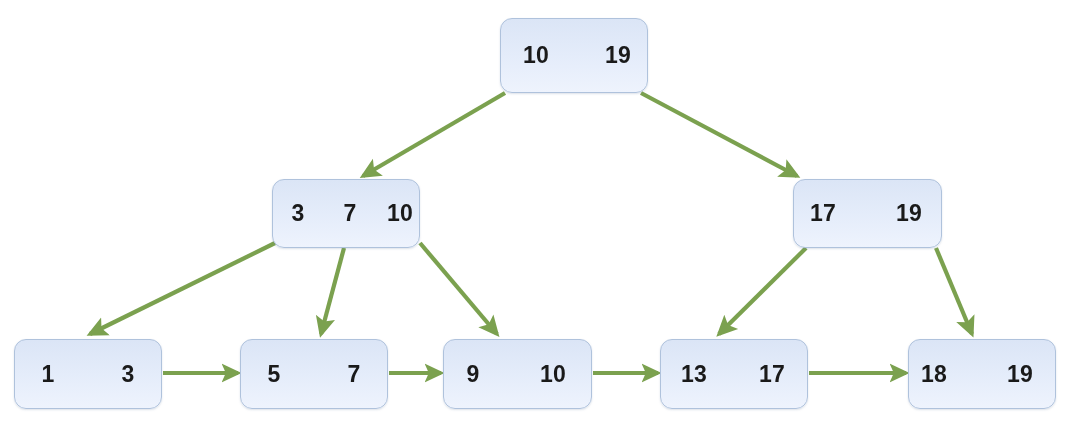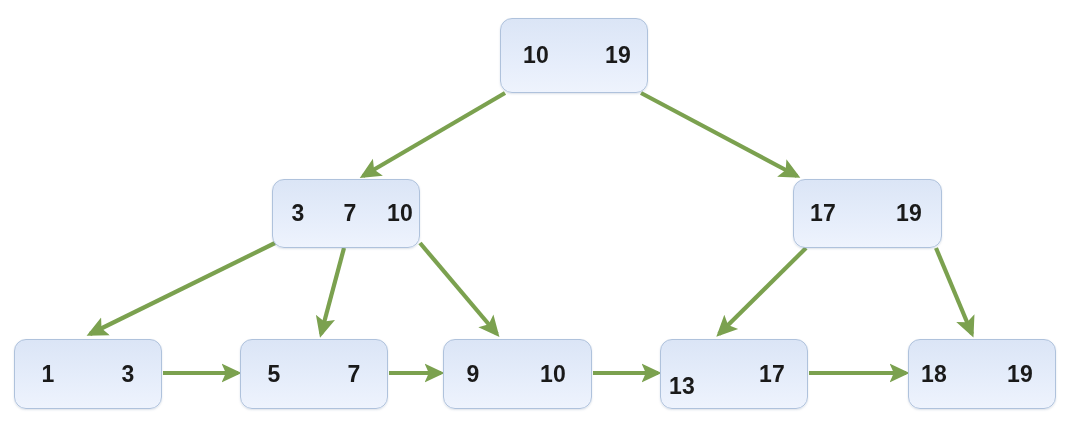--- a/index.html
+++ b/index.html
@@ -93,21 +93,21 @@
       </div>
       <div class="node" style="left: 240px; top: 339px; width: 148px; height: 70px; background: linear-gradient(rgb(219, 229, 246) 0%, rgb(228, 236, 250) 50%, rgb(238, 243, 253) 100%); border-color: rgb(175, 194, 220);">
         <span class="cell" style="left: 20px; width: 26px; color: rgb(26, 26, 26);">5</span>
         <span class="cell" style="left: 100px; width: 26px; color: rgb(26, 26, 26);">7</span>
       </div>
       <div class="node" style="left: 443px; top: 339px; width: 149px; height: 70px; background: linear-gradient(rgb(219, 229, 246) 0%, rgb(228, 236, 250) 50%, rgb(238, 243, 253) 100%); border-color: rgb(175, 194, 220);">
         <span class="cell" style="left: 16px; width: 26px; color: rgb(26, 26, 26);">9</span>
         <span class="cell" style="left: 96px; width: 26px; color: rgb(26, 26, 26);">10</span>
       </div>
       <div class="node" style="left: 660px; top: 339px; width: 148px; height: 70px; background: linear-gradient(rgb(219, 229, 246) 0%, rgb(228, 236, 250) 50%, rgb(238, 243, 253) 100%); border-color: rgb(175, 194, 220);">
-        <span class="cell" style="left: 8px; width: 26px; color: rgb(26, 26, 26); margin-top: 12px;">13</span>
+        <span class="cell" style="left: 20px; width: 26px; color: rgb(26, 26, 26);">13</span>
         <span class="cell" style="left: 98px; width: 26px; color: rgb(26, 26, 26);">17</span>
       </div>
       <div class="node" style="left: 908px; top: 339px; width: 148px; height: 70px; background: linear-gradient(rgb(219, 229, 246) 0%, rgb(228, 236, 250) 50%, rgb(238, 243, 253) 100%); border-color: rgb(175, 194, 220);">
         <span class="cell" style="left: 12px; width: 26px; color: rgb(26, 26, 26);">18</span>
         <span class="cell" style="left: 98px; width: 26px; color: rgb(26, 26, 26);">19</span>
       </div>
     </div>
 </div>
 
 </body></html>

